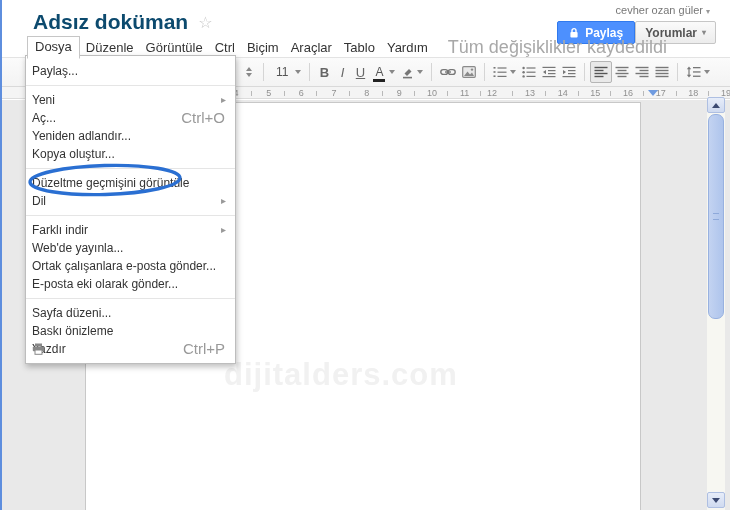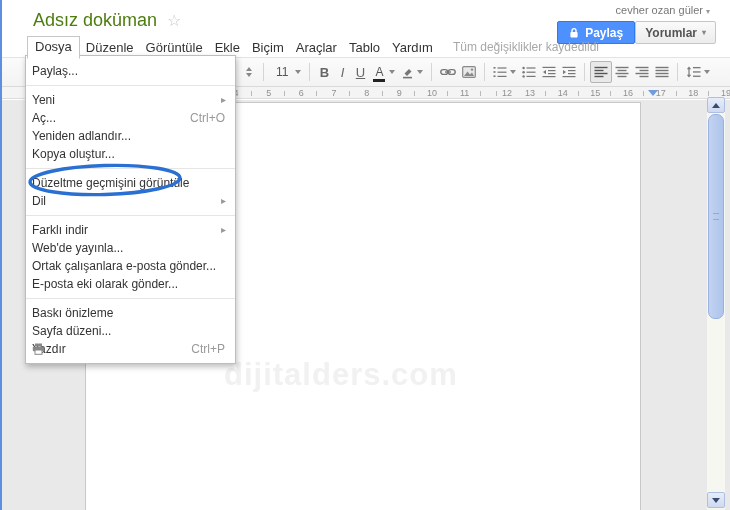--- a/index.html
+++ b/index.html
@@ -8,33 +8,33 @@
   .screen { position:relative; width:730px; height:510px; background:#fff; overflow:hidden; }
 
   
   .left-edge { position:absolute; left:0; top:0; width:2px; height:510px; background:#5e8ede; z-index:60; }
 
   
   .header { position:absolute; left:0; top:0; width:730px; height:57px; background:#fff; }
   .account { position:absolute; top:4px; right:20px; font-size:11px; color:#777; cursor:pointer; }
   .account .caret { font-size:8px; color:#999; margin-left:3px; }
   .title-row { position:absolute; left:33px; top:10px; display:flex; align-items:center; }
-  .doc-title { font-size:18px; font-weight:400; color:#4d7c0f; }
+  .doc-title { font-size:21px; font-weight:700; color:#0c4a6e; }
   .star { color:#c7c7c7; font-size:16px; margin-left:10px; cursor:pointer; }
   .actions { position:absolute; top:21px; right:6px; display:flex; }
   .btn { height:23px; font-size:12px; font-weight:bold; border-radius:2px; display:flex; align-items:center; cursor:pointer; }
   .btn-comments { background:linear-gradient(#fafafa,#ececec); border:1px solid #c6c6c6; color:#555; padding:0 9px; margin-right:8px; }
   .btn-comments .caret { font-size:8px; color:#888; margin-left:5px; }
   .btn-share { background:#4d90fe; border:1px solid #3079ed; color:#fff; padding:0 11px; }
   .btn-share svg { margin-right:6px; }
 
   .menubar { position:absolute; left:27px; top:37px; height:20px; display:flex; align-items:center; font-size:13px; color:#333; }
   .mb-item { padding:2px 6px; cursor:pointer; white-space:nowrap; }
   .mb-item.open { background:#fff; border:1px solid #c6c6c6; border-bottom:1px solid #fff; position:relative; z-index:45; padding:2px 7px 4px; }
-  .saved-status { margin-left:14px; color:#a8a8a8; font-size:12px; white-space:nowrap; }
+  .saved-status { margin-left:14px; color:#a8a8a8; font-size:18px; white-space:nowrap; }
 
   
   .toolbar { position:absolute; left:0; top:57px; width:730px; height:30px; background:linear-gradient(#fbfbfb,#f3f3f3); border-top:1px solid #e3e3e3; border-bottom:1px solid #d9d9d9; display:flex; align-items:center; padding-left:240px; color:#777; }
   .tb { display:flex; align-items:center; justify-content:center; height:22px; min-width:18px; padding:0 3px; cursor:pointer; }
   .tb svg { display:block; }
   .tb-sep { width:1px; height:18px; background:#d5d5d5; margin:0 5px; }
   .tb-letter { font-size:13px; color:#666; width:18px; text-align:center; }
   .tb-b { font-weight:bold; } .tb-i { font-style:italic; } .tb-u { text-decoration:underline; }
   .fontsize { font-size:12px; color:#555; padding:0 4px; }
   .caret-sm { width:0; height:0; border-left:3px solid transparent; border-right:3px solid transparent; border-top:4px solid #888; margin-left:3px; }
@@ -63,21 +63,21 @@
   .sb-btn { position:absolute; left:0; width:18px; height:16px; background:linear-gradient(#e7edf9,#cfdaf0); border:1px solid #aebfe2; border-radius:2px; display:flex; align-items:center; justify-content:center; cursor:pointer; }
   .sb-up { top:0; } .sb-dn { bottom:2px; }
   .tri-up { width:0; height:0; border-left:4px solid transparent; border-right:4px solid transparent; border-bottom:5px solid #3c4a72; }
   .tri-dn { width:0; height:0; border-left:4px solid transparent; border-right:4px solid transparent; border-top:5px solid #3c4a72; }
   .sb-thumb { position:absolute; left:1px; top:17px; width:16px; height:205px; background:linear-gradient(90deg,#c3d3f1,#aec4ec); border:1px solid #98b1e0; border-radius:7px; cursor:pointer; }
   .sb-thumb::after { content:""; position:absolute; left:4px; right:4px; top:98px; height:5px; border-top:1px solid #8ea9da; border-bottom:1px solid #8ea9da; }
 
   
   .file-menu { position:absolute; left:25px; top:55px; width:211px; background:#fff; border:1px solid #bdbdbd; box-shadow:1px 3px 6px rgba(0,0,0,.25); z-index:40; padding:6px 0 5px; }
   .fm-item { position:relative; height:18px; line-height:18px; font-size:12px; color:#333; padding-left:6px; cursor:pointer; white-space:nowrap; }
-  .fm-sc { position:absolute; right:10px; color:#999; font-size:12px; }
+  .fm-sc { position:absolute; right:10px; color:#999; font-size:15px; }
   .fm-sub { position:absolute; right:9px; color:#999; font-size:10px; top:0; }
   .fm-sep { height:1px; background:#e5e5e5; margin:5px 0; }
   .fm-icon { position:absolute; left:6px; top:3px; }
 
   
   .annotation { position:absolute; left:26px; top:161px; z-index:46; pointer-events:none; }
 </style>
 </head>
 <body>
 
@@ -100,21 +100,21 @@
       </div>
       <div class="btn btn-comments">
         <span>Yorumlar</span>
         <span class="caret">▾</span>
       </div>
     </div>
     <div class="menubar">
       <span class="mb-item open">Dosya</span>
       <span class="mb-item">Düzenle</span>
       <span class="mb-item">Görüntüle</span>
-      <span class="mb-item">Ekle</span>
+      <span class="mb-item">Ctrl</span>
       <span class="mb-item">Biçim</span>
       <span class="mb-item">Araçlar</span>
       <span class="mb-item">Tablo</span>
       <span class="mb-item">Yardım</span>
       <span class="saved-status">Tüm değişiklikler kaydedildi</span>
     </div>
   </div>
 
   <div class="toolbar">
     <div class="tb spin">
@@ -250,21 +250,21 @@
         <span class="rnum" style="left: 170.64px;">2</span>
         <span class="rnum" style="left: 203.31px;">3</span>
         <span class="rnum" style="left: 235.98px;">4</span>
         <span class="rnum" style="left: 268.65px;">5</span>
         <span class="rnum" style="left: 301.32px;">6</span>
         <span class="rnum" style="left: 333.99px;">7</span>
         <span class="rnum" style="left: 366.66px;">8</span>
         <span class="rnum" style="left: 399.33px;">9</span>
         <span class="rnum" style="left: 432px;">10</span>
         <span class="rnum" style="left: 464.67px;">11</span>
-        <span class="rnum" style="left: 492px; margin-left: 15px;">12</span>
+        <span class="rnum" style="left: 492px;">12</span>
         <span class="rnum" style="left: 530.01px;">13</span>
         <span class="rnum" style="left: 562.68px;">14</span>
         <span class="rnum" style="left: 595.35px;">15</span>
         <span class="rnum" style="left: 628.02px;">16</span>
         <span class="rnum" style="left: 660.69px;">17</span>
         <span class="rnum" style="left: 693.36px;">18</span>
         <span class="rnum" style="left: 726.03px;">19</span>
       </div>
     <div class="margin-marker"></div>
   </div>
@@ -294,22 +294,22 @@
     <div class="fm-item"><span>Kopya oluştur...</span></div>
     <div class="fm-sep"></div>
     <div class="fm-item"><span>Düzeltme geçmişini görüntüle</span></div>
     <div class="fm-item"><span>Dil</span><span class="fm-sub">▸</span></div>
     <div class="fm-sep"></div>
     <div class="fm-item"><span>Farklı indir</span><span class="fm-sub">▸</span></div>
     <div class="fm-item"><span>Web'de yayınla...</span></div>
     <div class="fm-item"><span>Ortak çalışanlara e-posta gönder...</span></div>
     <div class="fm-item"><span>E-posta eki olarak gönder...</span></div>
     <div class="fm-sep"></div>
+    <div class="fm-item"><span>Sayfa düzeni...</span></div>
     <div class="fm-item"><span>Baskı önizleme</span></div>
-    <div class="fm-item"><span>Sayfa düzeni...</span></div>
     <div class="fm-item">
       <svg class="fm-icon" width="13" height="12" viewBox="0 0 13 12">
           <rect x="3" y="0.5" width="7" height="3" fill="#888"></rect>
           <rect x="0.8" y="3.8" width="11.4" height="4.4" rx="0.8" fill="#888"></rect>
           <rect x="3" y="7" width="7" height="4.3" fill="#fff" stroke="#888" stroke-width="1"></rect>
         </svg>
       <span>Yazdır</span><span class="fm-sc">Ctrl+P</span>
     </div>
   </div>
 

